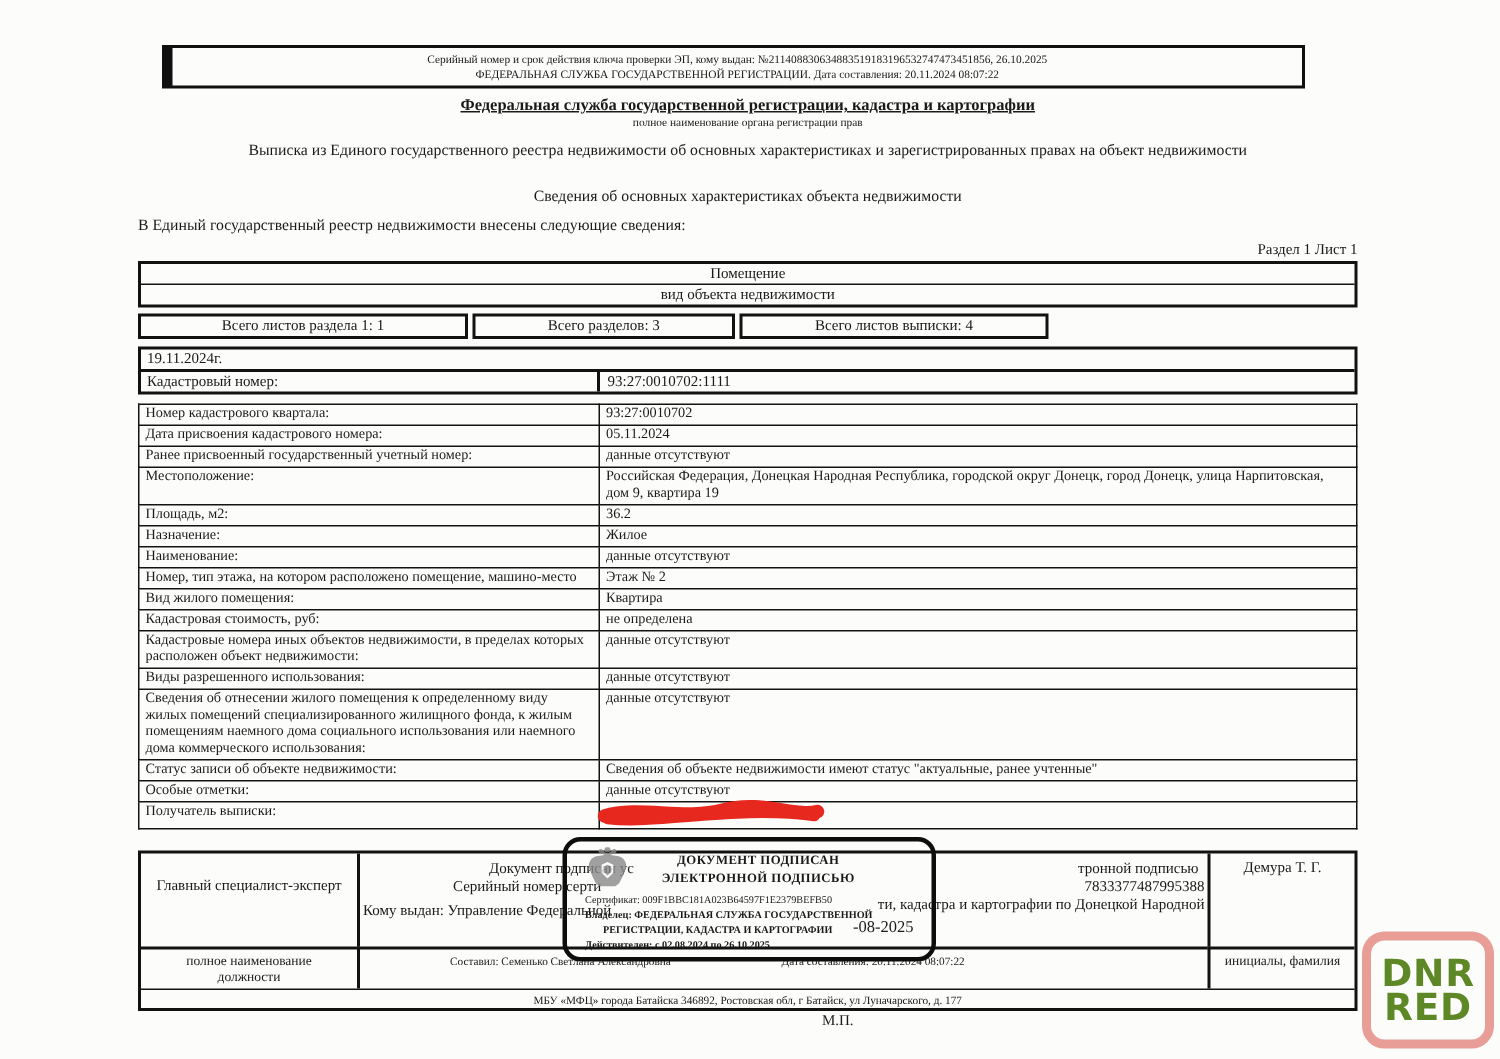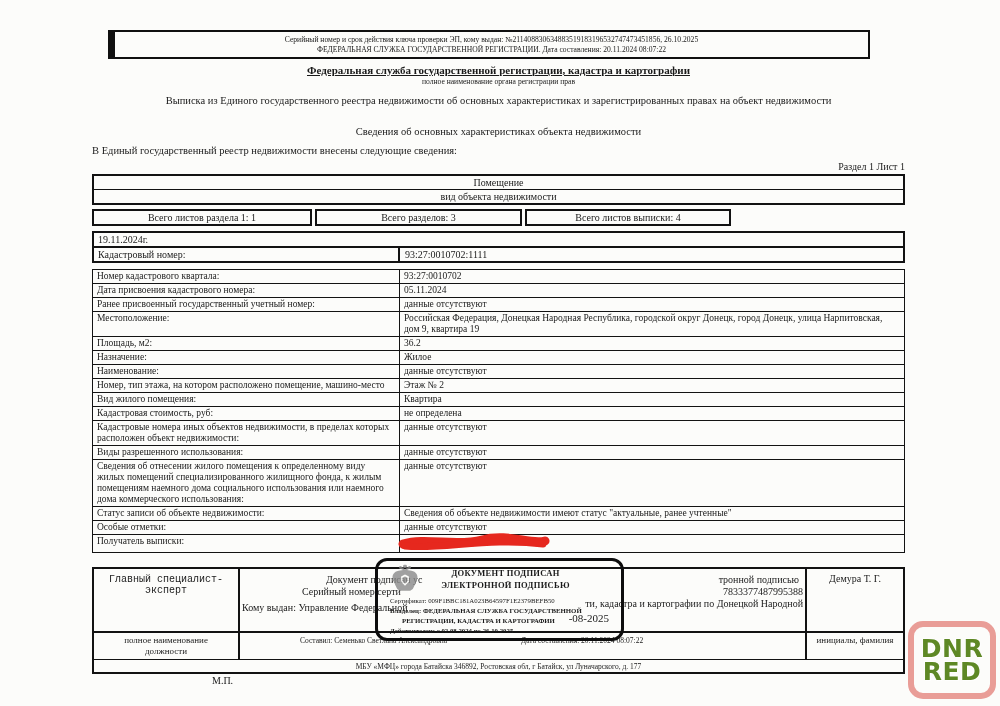--- a/index.html
+++ b/index.html
@@ -24,49 +24,49 @@
   .page-ref{margin-top:5px;text-align:right;font-size:10px;}
 
   
   .object-box{box-sizing:border-box;margin-top:2px;border:2px solid #121212;font-size:10px;text-align:center;}
   .object-box .r1{padding:1px 0;border-bottom:1px solid #121212;}
   .object-box .r2{padding:1px 0;}
 
   
   .sheet-row{display:flex;gap:3px;margin-top:4px;font-size:10px;text-align:center;}
   .sheet-row>div{box-sizing:border-box;border:2px solid #121212;padding:1px 0;}
-  .sc1{width:195px;} .sc2{width:220px;} .sc3{width:207px;} .sc4{width:206px;}
+  .sc1{width:195px;} .sc2{width:220px;} .sc3{width:175px;} .sc4{width:206px;}
 
   
   .date-box{box-sizing:border-box;margin-top:5px;border:2px solid #121212;font-size:10px;}
   .date-box .dr1{padding:1px 4px;border-bottom:2px solid #121212;}
   .date-box .dr2{display:flex;}
   .date-box .dr2 .lab{box-sizing:border-box;width:306px;padding:1px 4px;border-right:2px solid #121212;}
   .date-box .dr2 .val{padding:1px 5px;}
 
   
   table.props{margin-top:6px;border-collapse:collapse;width:813px;font-size:9.5px;line-height:11px;}
   table.props td{border:1.8px solid #131313;padding:1px 4px;vertical-align:top;}
   table.props td.lab{width:298px;}
   td.redcell{position:relative;}
   .scribble{position:absolute;left:-2px;top:-2px;}
 
   
   .bottom-block{position:relative;margin-top:14px;}
   .bt{box-sizing:border-box;border:2px solid #121212;display:grid;grid-template-columns:146px 565px 98px;font-size:10px;}
   .bt .c{box-sizing:border-box;}
-  .c-pos{border-right:2px solid #121212;display:flex;align-items:flex-start;justify-content:center;text-align:center;padding-top:5px;height:62px;font-family:Liberation Mono, monospace;}
+  .c-pos{border-right:2px solid #121212;display:flex;align-items:flex-start;justify-content:center;text-align:center;padding-top:16px;height:62px;}
   .c-sig{position:relative;height:62px;}
   .c-name{border-left:2px solid #121212;text-align:center;padding-top:4px;}
   .c-pos2{border-right:2px solid #121212;border-top:2px solid #121212;text-align:center;font-size:9px;line-height:11px;padding-top:2px;height:28px;}
   .c-mid2{border-top:2px solid #121212;font-size:7.5px;padding-top:3px;white-space:nowrap;}
   .c-mid2 .s1{margin-left:60px;} .c-mid2 .s2{margin-left:72px;}
   .c-name2{border-left:2px solid #121212;border-top:2px solid #121212;text-align:center;font-size:9px;padding-top:2px;}
   .mfc-row{grid-column:1/4;border-top:1.5px solid #121212;text-align:center;font-size:7.5px;padding:1.5px 0;}
-  .mp{margin-top:1px;text-align:left;padding-left:120px;font-size:10px;}
+  .mp{margin-top:1px;text-align:center;padding-left:120px;font-size:10px;}
 
   
   .sigfrag{position:absolute;font-size:10px;white-space:nowrap;}
 
   
   .stamp{
     position:absolute;left:283px;top:-9px;width:243px;height:77px;
     border:3px solid #0d0d0d;border-radius:12px;background:transparent;
   }
   .stamp .t1,.stamp .t2{position:absolute;left:0;right:0;text-align:center;padding-left:12px;font-weight:bold;font-size:8.5px;letter-spacing:.3px;}

